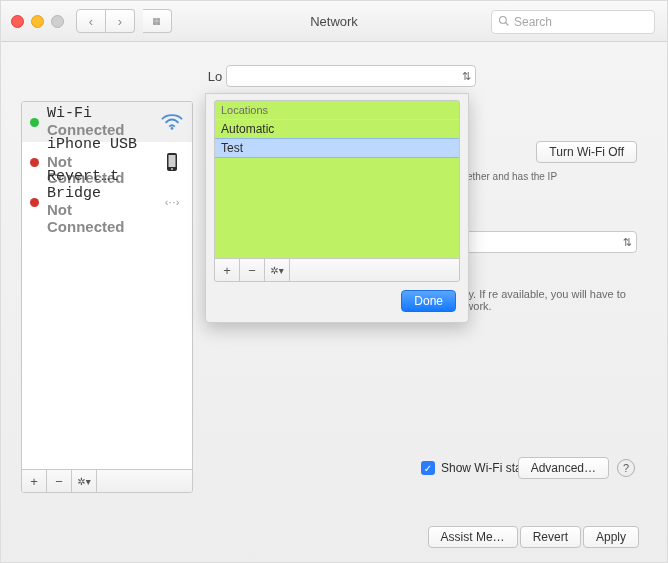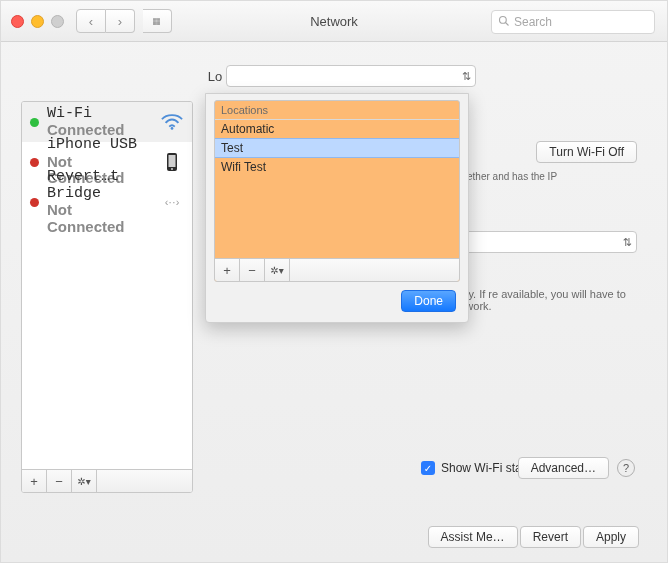--- a/index.html
+++ b/index.html
@@ -42,21 +42,21 @@
   .net-select{position:absolute;right:10px;top:130px;width:180px;height:20px;border:1px solid #c9c9c9;border-radius:4px;background:#fff;display:flex;align-items:center;justify-content:flex-end;padding:0 4px;}
   .info-b{position:absolute;right:10px;top:173px;width:275px;font-size:11px;color:#696969;}
   .info-b .h{font-size:12px;color:#222;}
   .menubar-row{position:absolute;left:220px;bottom:16px;display:flex;align-items:center;gap:6px;font-size:12px;}
   .chk{width:14px;height:14px;border-radius:3px;background:#2a7cff;display:flex;align-items:center;justify-content:center;color:#fff;font-size:10px;}
   .adv{position:absolute;right:38px;bottom:12px;}
   .help-ic{position:absolute;right:12px;bottom:14px;width:16px;height:16px;border:1px solid #b0b0b0;border-radius:50%;display:flex;align-items:center;justify-content:center;font-size:11px;color:#5b5b5b;}
   .footer{position:absolute;bottom:0;left:0;right:8px;height:50px;display:flex;align-items:center;justify-content:flex-end;padding-right:20px;gap:2px;}
   
   .popup{position:absolute;left:204px;top:52px;width:262px;height:228px;background:#f1f1f1;border:1px solid #cfcfcf;border-radius:0 0 4px 4px;box-shadow:0 6px 18px rgba(0,0,0,.22);z-index:50;}
-  .pop-list{position:absolute;left:8px;top:6px;right:8px;bottom:40px;background:#fdba74;border:1px solid #c8c8c8;border-radius:3px;overflow:hidden;display:flex;flex-direction:column;}
+  .pop-list{position:absolute;left:8px;top:6px;right:8px;bottom:40px;background:#bef264;border:1px solid #c8c8c8;border-radius:3px;overflow:hidden;display:flex;flex-direction:column;}
   .pop-hdr{height:18px;line-height:18px;padding:0 6px;font-size:11px;color:#6b6b6b;border-bottom:1px solid #d9d9d9;}
   .pop-row{height:18px;line-height:18px;padding:0 6px;font-size:12px;}
   .pop-row.sel{background:#bcd8ff;border-top:1px solid #8fb8ef;border-bottom:1px solid #8fb8ef;}
   .pop-foot{position:absolute;bottom:0;left:0;right:0;height:22px;border-top:1px solid #c8c8c8;display:flex;background:linear-gradient(#fafafa,#efefef);}
   .done-wrap{position:absolute;right:12px;bottom:10px;}
   svg.wifi{width:22px;height:18px;}
 </style>
 </head>
 <body>
 
@@ -181,21 +181,20 @@
       <div class="btn">Assist Me…</div>
       <div class="btn">Revert</div>
       <div class="btn">Apply</div>
     </div>
 
     <div class="popup">
       <div class="pop-list">
         <div class="pop-hdr">Locations</div>
         <div class="pop-row">Automatic</div>
         <div class="pop-row sel">Test</div>
-        <div class="pop-row">Wifi Test</div>
         <div style="flex:1"></div>
         <div class="pop-foot">
           <div class="foot-btn">+</div>
           <div class="foot-btn">−</div>
           <div class="foot-btn">
             <span style="font-size:10px;">✲▾</span>
           </div>
         </div>
       </div>
       <div class="done-wrap">

